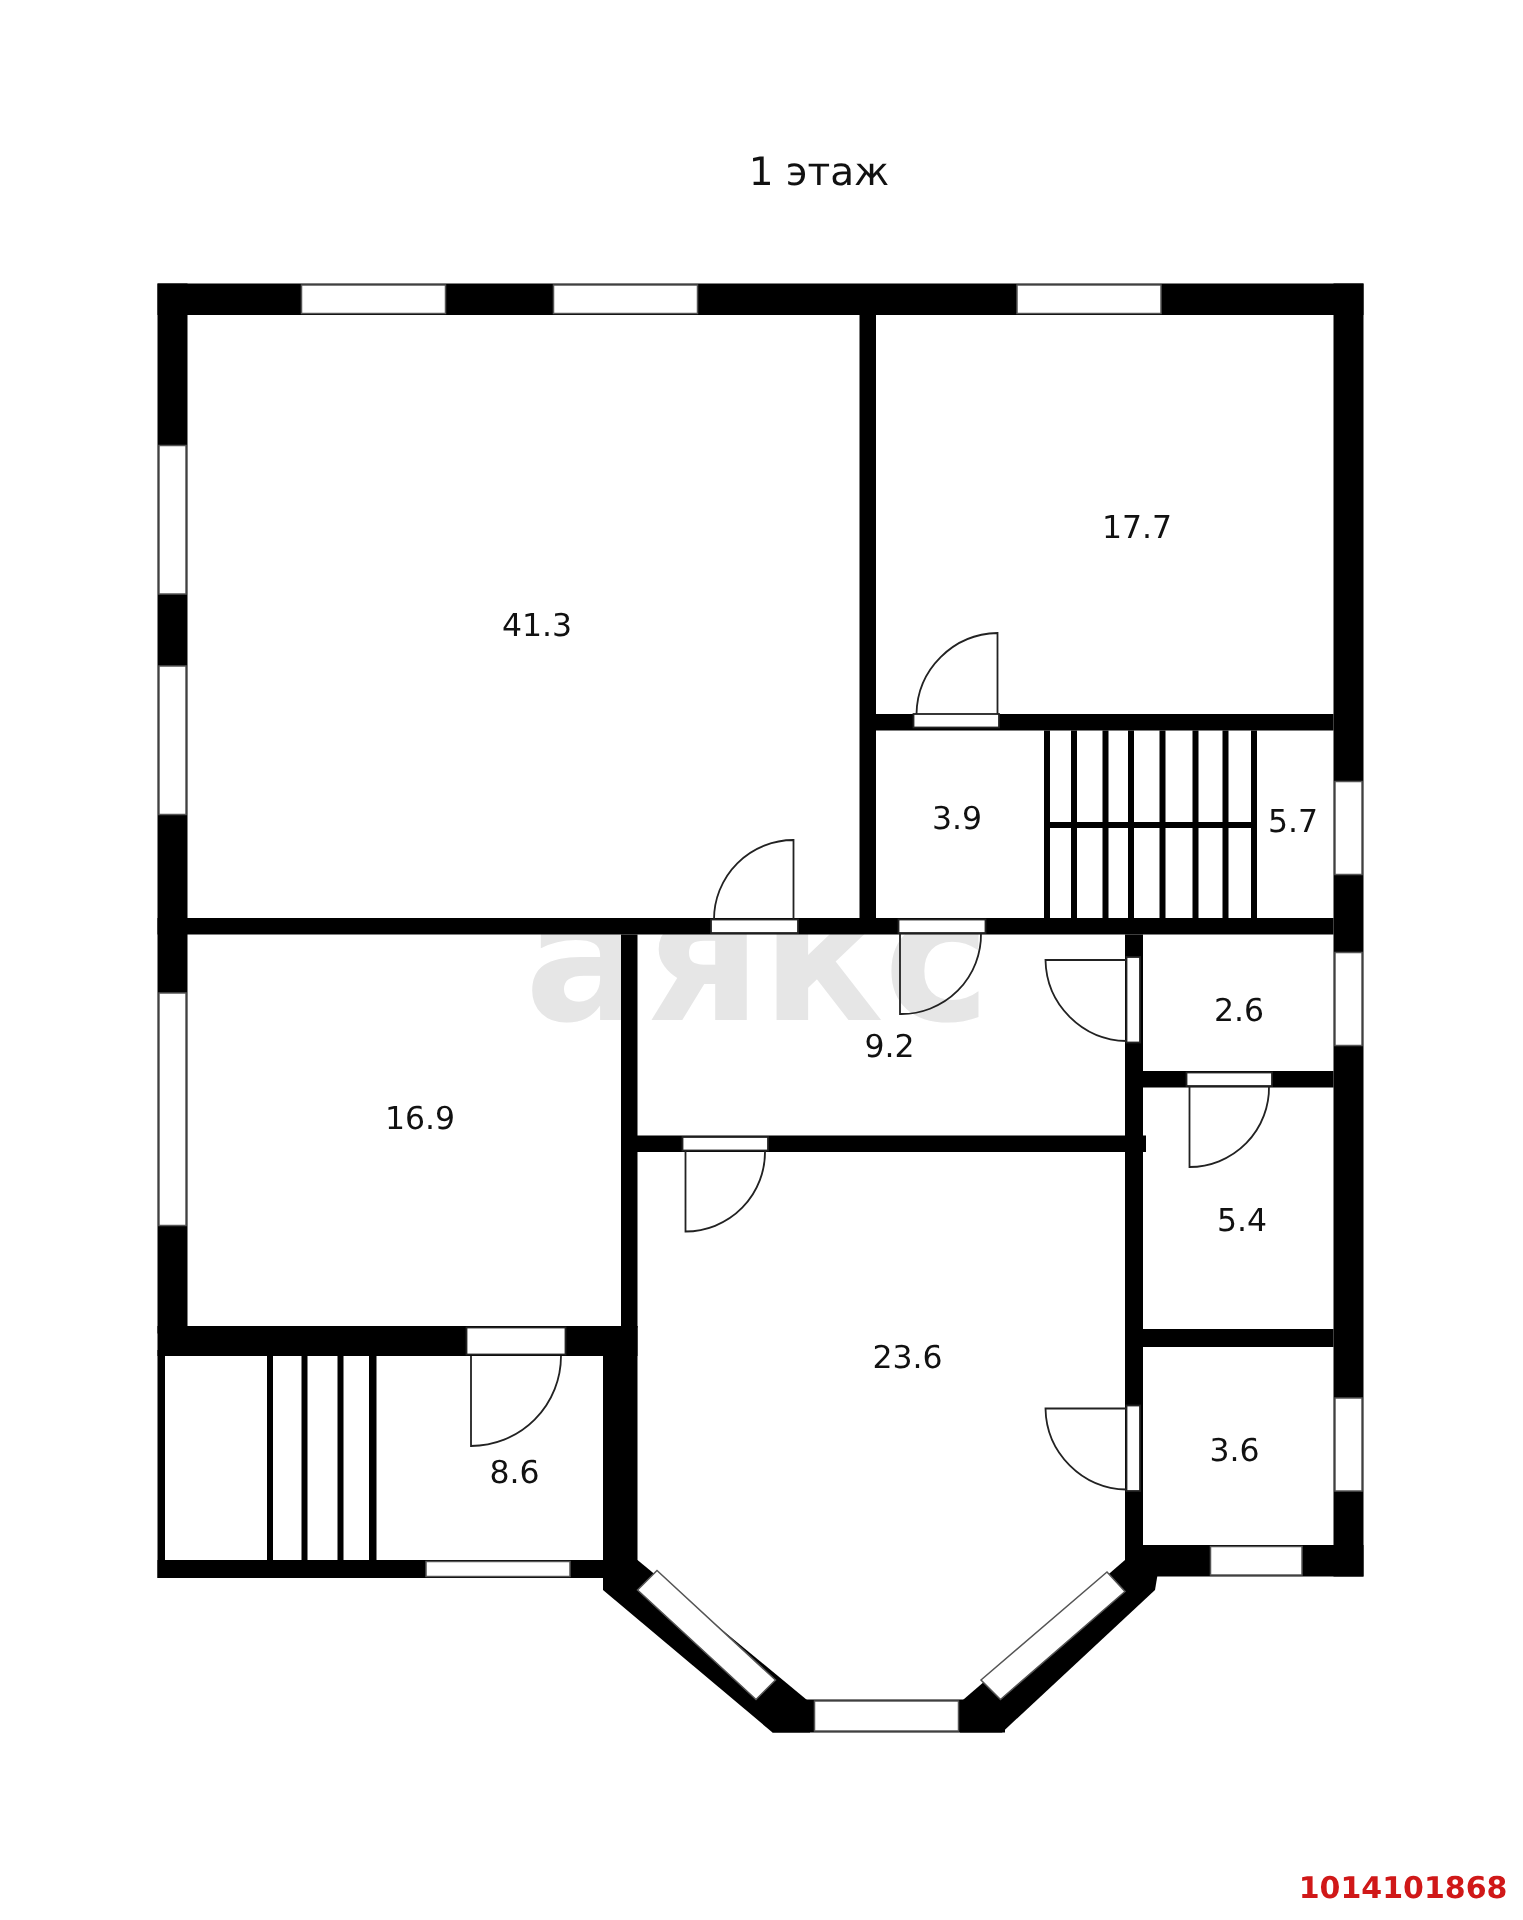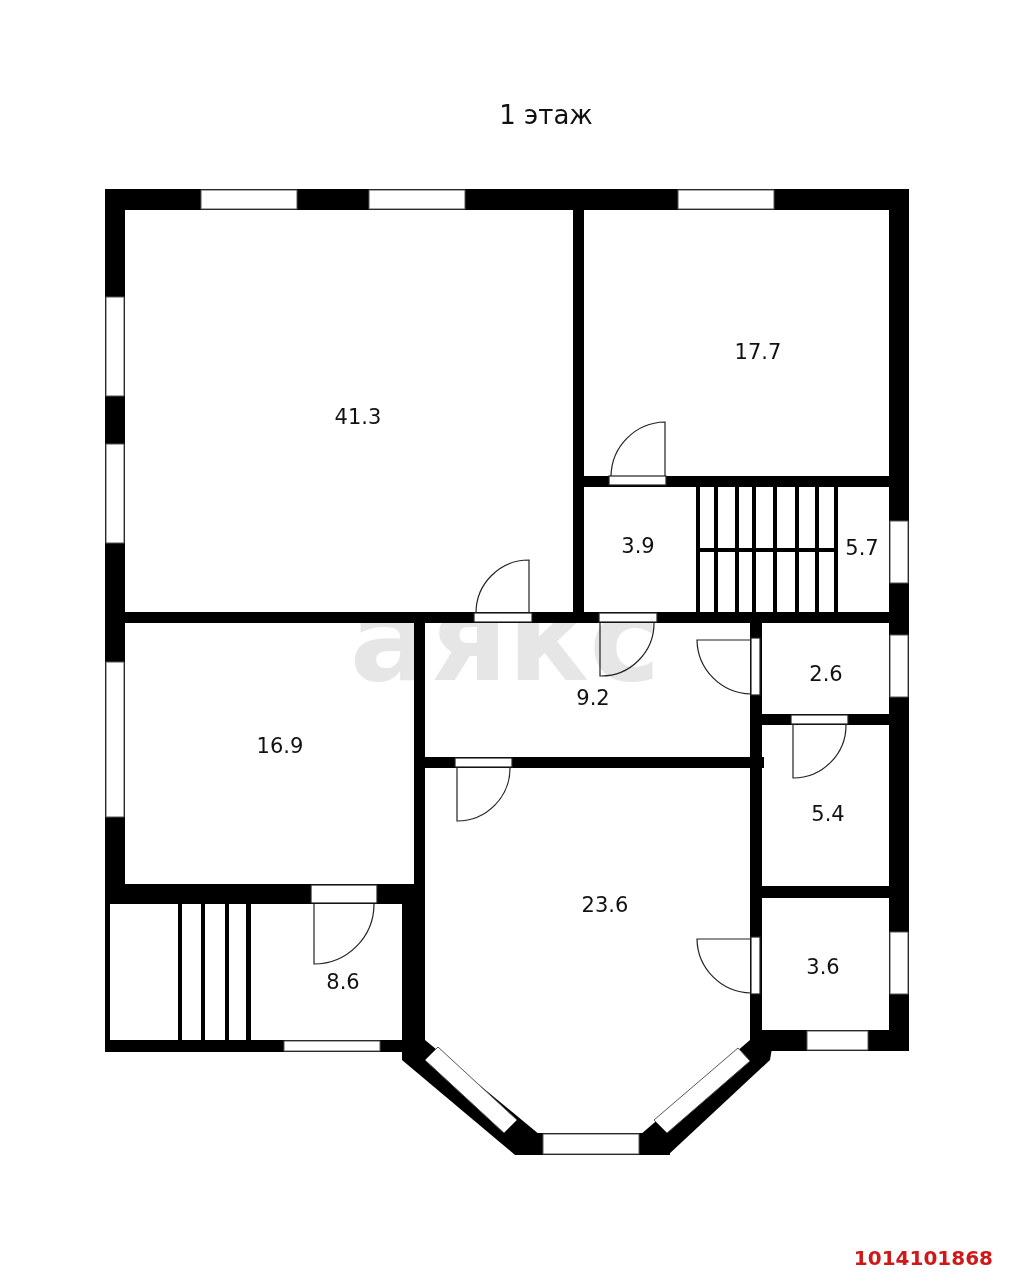--- a/index.html
+++ b/index.html
@@ -1,21 +1,21 @@
 <!DOCTYPE html>
 <html><head>
 <meta charset="utf-8">
 <style>
   html, body { margin:0; padding:0; background:#ffffff; }
   body { width:1015px; height:1280px; position:relative; overflow:hidden; font-family:"DejaVu Sans", sans-serif; }
   .title { position:absolute; left:0; width:1092px; top:100px; text-align:center; font-size:26px; color:#111; }
   svg.plan { position:absolute; left:0; top:0; }
   .room-label { font-family:"DejaVu Sans", sans-serif; font-size:21px; fill:#111; text-anchor:middle; dominant-baseline:middle; }
   .watermark { font-family:"DejaVu Sans", sans-serif; font-weight:bold; font-size:120px; fill:#e6e6e6; text-anchor:middle; }
-  .listing-id { position:absolute; right:22px; top:1246px; font-family:"DejaVu Sans", sans-serif; font-weight:bold; font-size:20px; color:#d01818; }
+  .listing-id { position:absolute; right:10px; top:1246px; font-family:"DejaVu Sans", sans-serif; font-weight:bold; font-size:20px; color:#d01818; }
 </style>
 </head>
 <body>
 
 <div class="title">1 этаж</div>
 
 <svg class="plan" width="1015" height="1280" viewBox="0 0 1015 1280">
 
   <text class="watermark" x="505" y="680">аякс</text>
 

